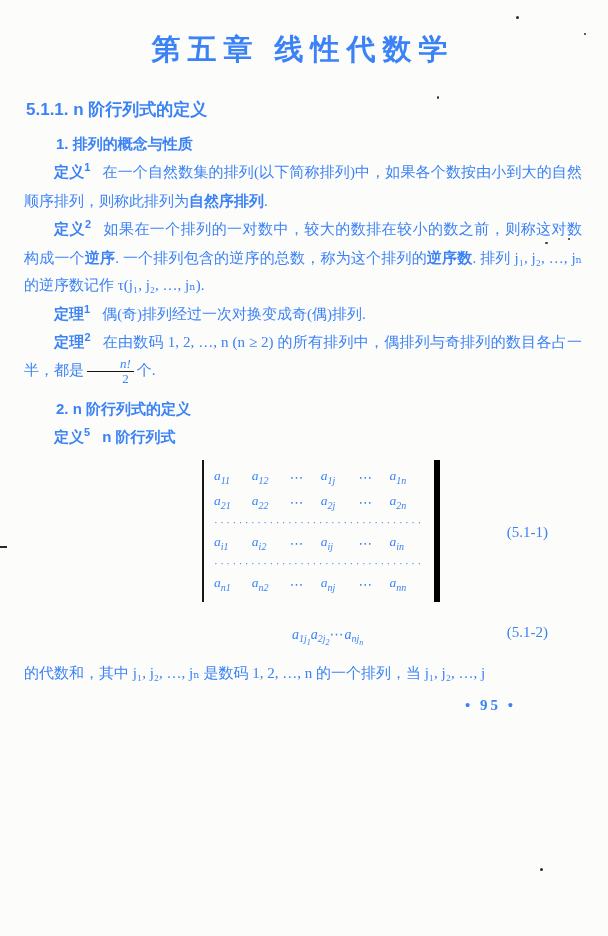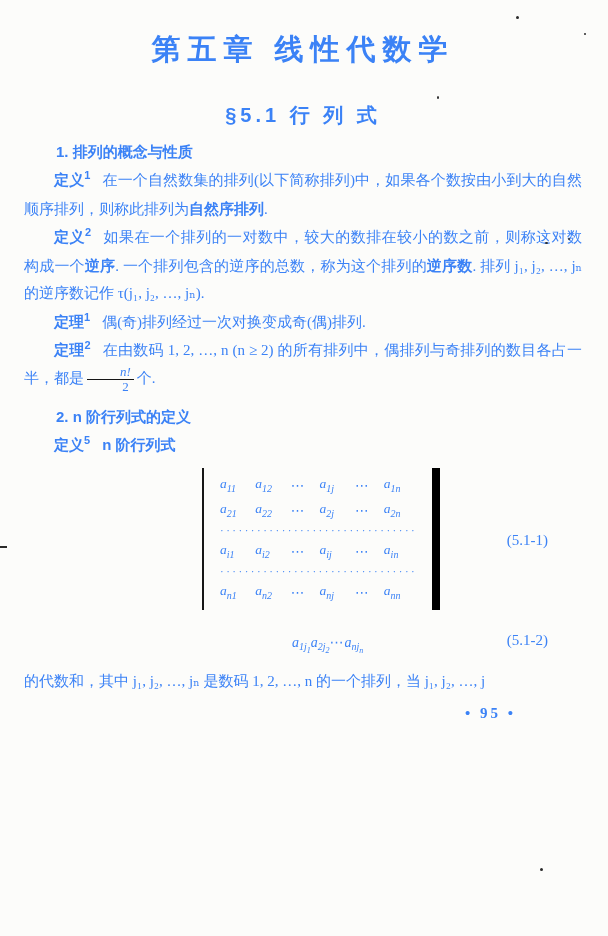--- a/index.html
+++ b/index.html
@@ -68,22 +68,22 @@
     margin:0 3px;
   }
   .frac .fnum{display:block;border-bottom:1.5px solid #161616;padding:0 3px;}
   .frac .fden{display:block;font-style:normal;}
   
   .matrix-wrap{position:relative;margin-top:6px;height:162px;}
   .det{
     position:absolute;left:178px;top:2px;
     width:238px;
     border-left:2px solid #161616;
-    border-right:8px solid #000000;
-    padding:5px 16px;
+    border-right:6px solid #000000;
+    padding:5px 10px;
     box-sizing:border-box;
   }
   .mrow{
     display:grid;
     grid-template-columns:1.1fr 1.1fr .9fr 1.1fr .9fr 1fr;
     align-items:center;
     height:25px;
     font-size:13.5px;
   }
   .mcell{font-style:italic;white-space:nowrap;}
@@ -127,22 +127,22 @@
   .s6{left:540px;top:868px;width:3px;height:3px;}
   .tick{position:absolute;left:0;top:546px;width:7px;height:2px;background:#2a2a2a;}
 </style>
 </head>
 <body>
 
 <div class="page">
 
   <h1 class="chapter-title">第五章  线性代数学</h1>
 
-  <h2 class="section-title">§5.1  行  列  式</h2>
-
+
+  <h3 class="subsection-title">5.1.1. n 阶行列式的定义</h3>
 
   <h4 class="list-heading">1. 排列的概念与性质</h4>
 
   <div class="paras">
       <p class="para"><b class="plabel">定义<sup>1</sup></b><span>在一个自然数集的排列(以下简称排列)中，如果各个数按由小到大的自然顺序排列，则称此排列为</span><b>自然序排列</b><span>.</span></p>
       <p class="para"><b class="plabel">定义<sup>2</sup></b><span>如果在一个排列的一对数中，较大的数排在较小的数之前，则称这对数构成一个</span><b>逆序</b><span>. 一个排列包含的逆序的总数，称为这个排列的</span><b>逆序数</b><span>. 排列 j₁, j₂, …, jₙ 的逆序数记作 τ(j₁, j₂, …, jₙ).</span></p>
       <p class="para"><b class="plabel">定理<sup>1</sup></b><span>偶(奇)排列经过一次对换变成奇(偶)排列.</span></p>
       <p class="para"><b class="plabel">定理<sup>2</sup></b><span>在由数码 1, 2, …, n (n ≥ 2) 的所有排列中，偶排列与奇排列的数目各占一半，都是</span><span class="frac"><span class="fnum">n!</span><span class="fden">2</span></span><span>个.</span></p>
     </div>
 

